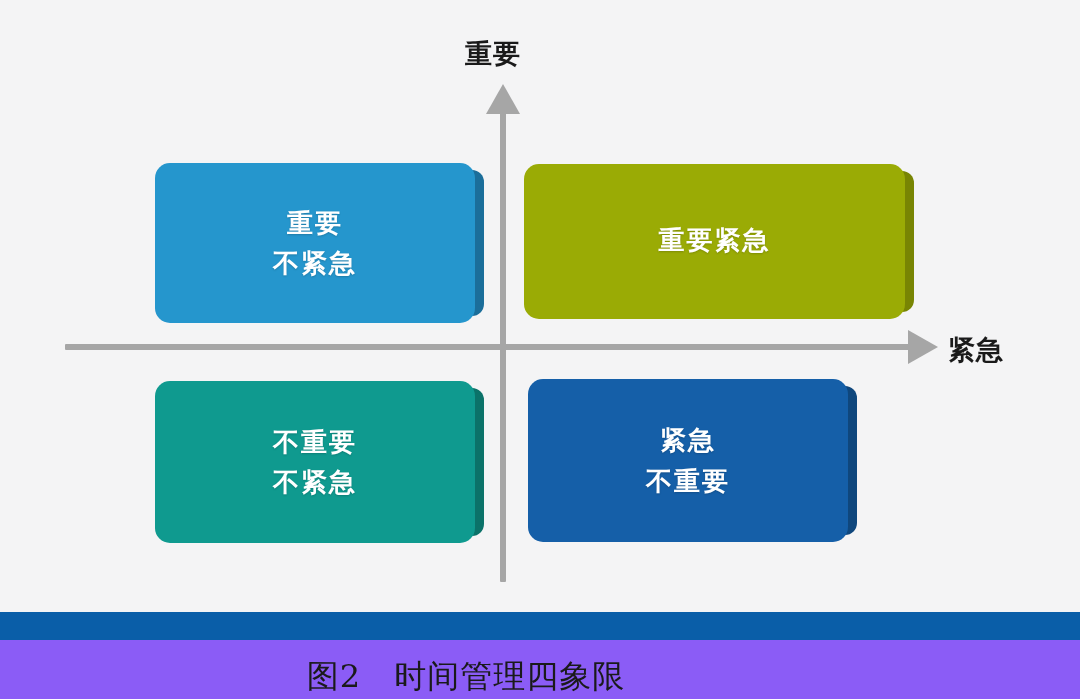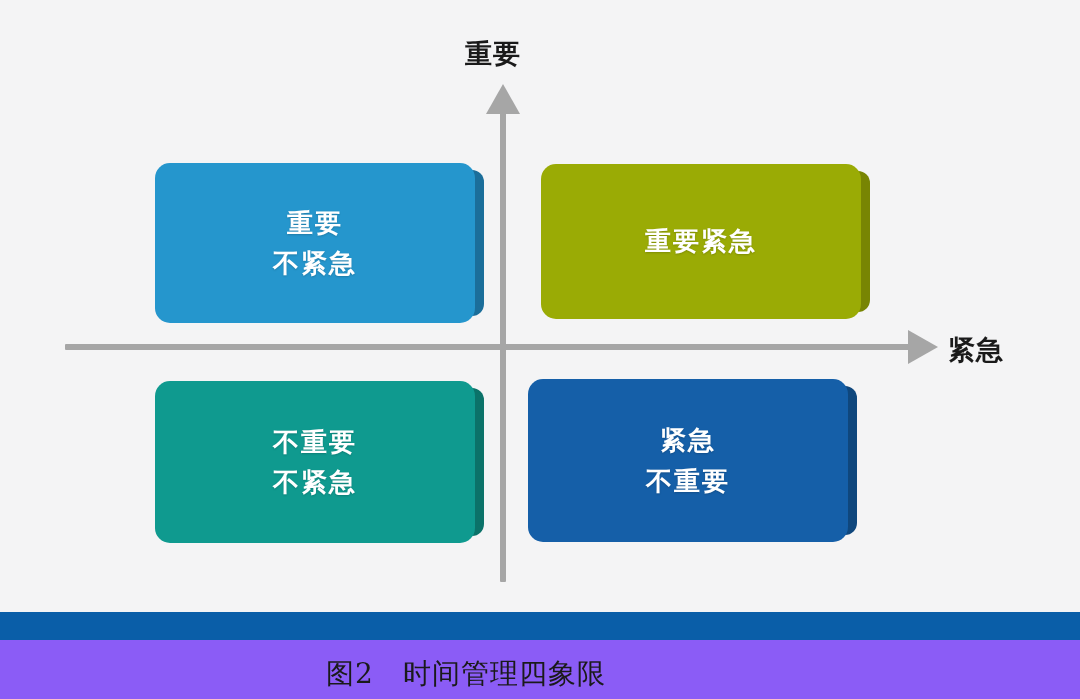--- a/index.html
+++ b/index.html
@@ -117,39 +117,39 @@
     text-align: center;
     color: #ffffff;
     font-size: 26px;
     font-weight: bold;
     line-height: 1.55;
     letter-spacing: 2px;
     text-shadow: 0 1px 2px rgba(0,0,0,0.18);
     white-space: nowrap;
   }
   #quadrant-important-not-urgent { left: 155px; top: 163px;  width: 320px; height: 160px; }
-  #quadrant-important-urgent     { left: 541px; top: 164px;  width: 320px; height: 155px; }
+  #quadrant-important-urgent     { left: 524px; top: 164px;  width: 381px; height: 155px; font-family: Liberation Serif, serif; }
   #quadrant-not-important-not-urgent { left: 155px; top: 381px; width: 320px; height: 162px; }
   #quadrant-urgent-not-important     { left: 528px; top: 379px; width: 320px; height: 163px; }
   
   .bottom-rule {
     position: absolute;
     left: 0;
     top: 612px;
     width: 1080px;
     height: 28px;
   }
   
   .caption {
     position: absolute;
     left: 0;
     top: 655px;
     width: 932px;
     text-align: center;
-    font-size: 28px;
+    font-size: 32px;
     color: #1a1a1a;
     font-family: "DejaVu Serif", "Liberation Serif", serif;
     letter-spacing: 1px;
     white-space: pre;
   }
 </style>
 </head>
 <body>
 
 <div id="figure-root">

